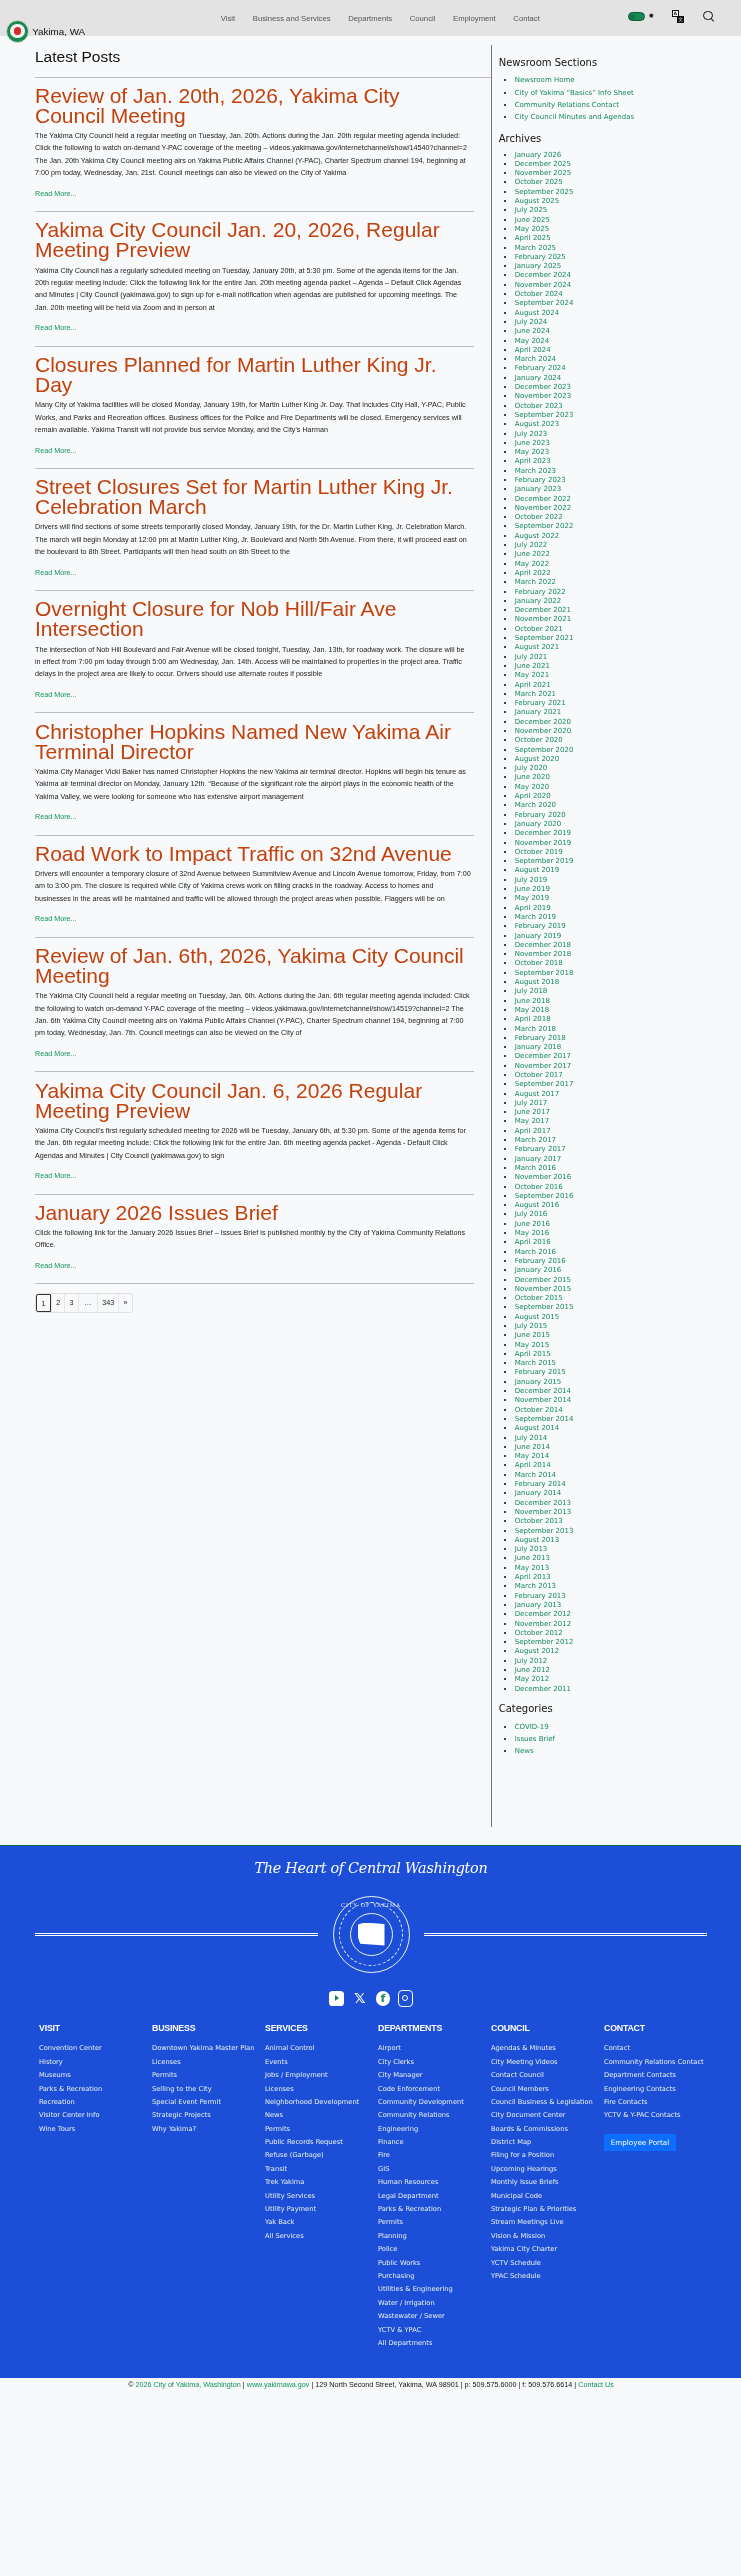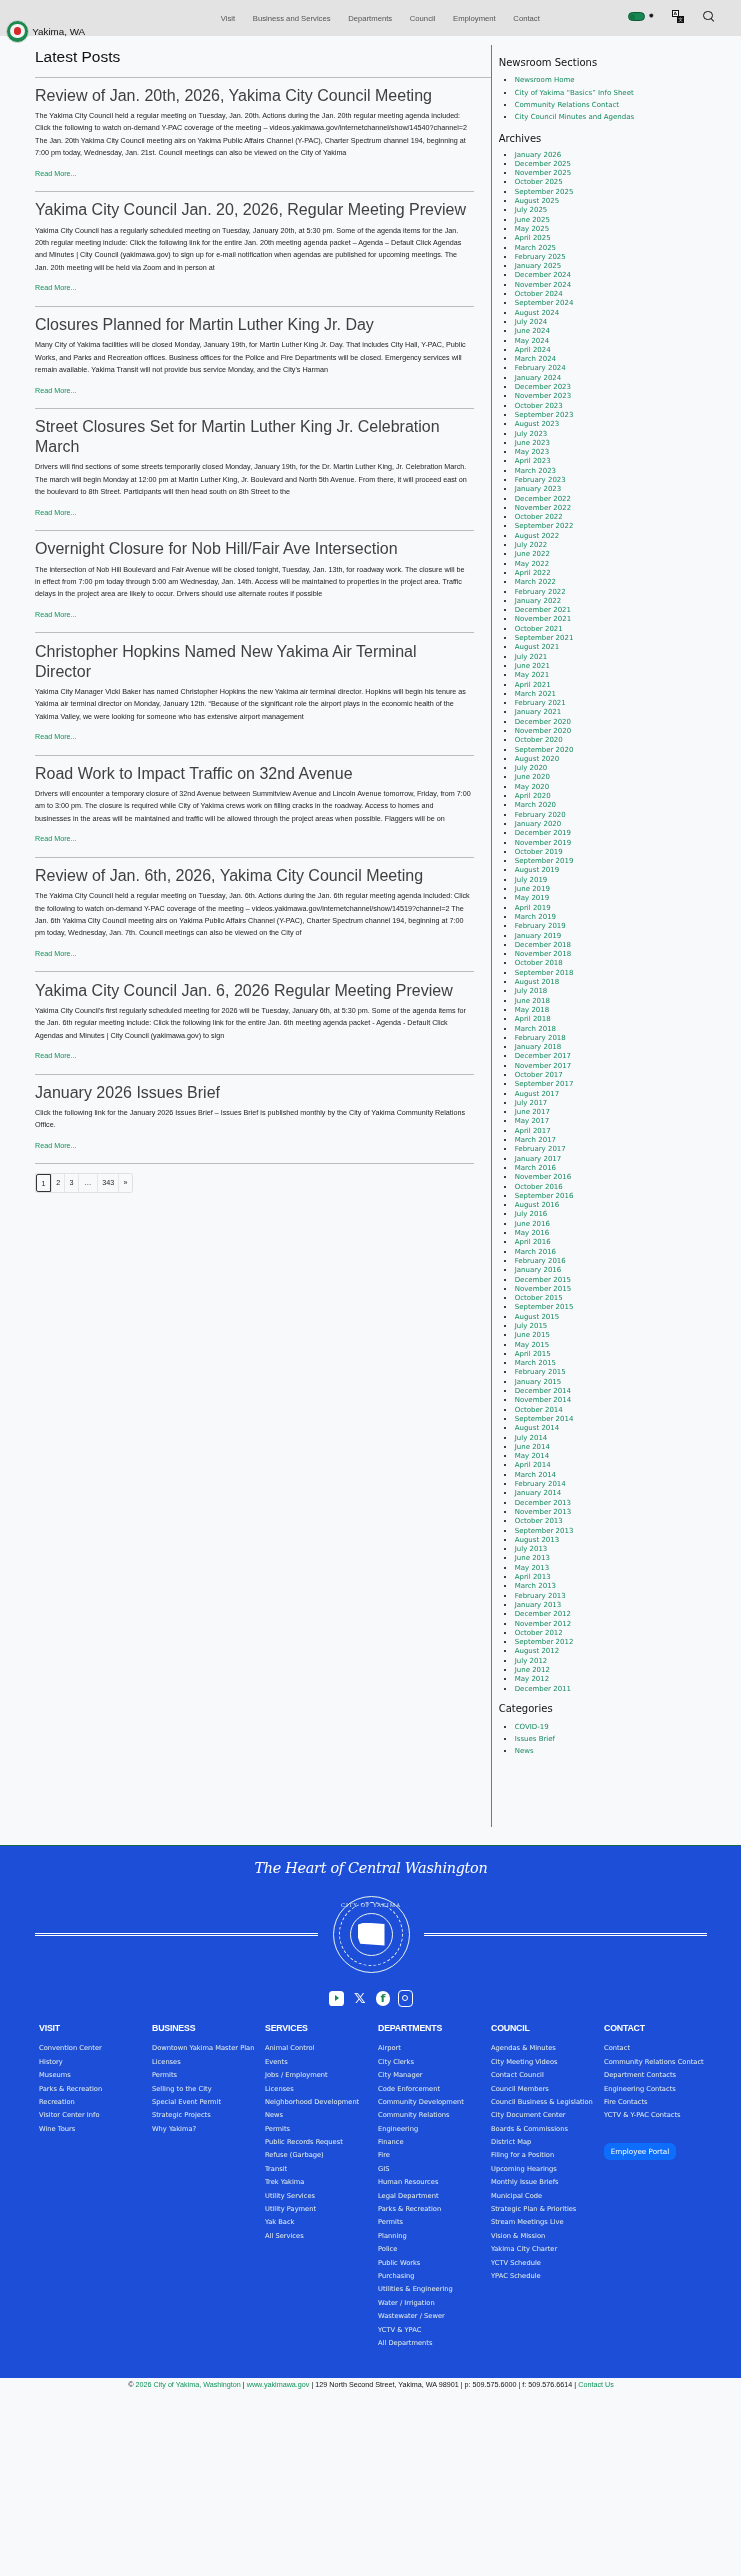--- a/index.html
+++ b/index.html
@@ -24,21 +24,21 @@
   .translate .b { position: absolute; right: 0; bottom: 0; width: 7.2px; height: 7.2px; background: #111; color: #fff; font-size: 4.6px; display: flex; align-items: center; justify-content: center; }
   .search-ic { margin-left: 18.5px; width: 12.4px; height: 12.4px; position: relative; }
   .search-ic::before { content: ""; position: absolute; left: 0.5px; top: 0.5px; width: 7.7px; height: 7.7px; border: 1px solid #111; border-radius: 50%; }
   .search-ic::after { content: ""; position: absolute; left: 8.2px; top: 8.2px; width: 4.1px; height: 1px; background: #111; transform: rotate(45deg); transform-origin: left center; }
 
   
   .wrap { display: flex; padding-left: 35px; }
   .main { width: 456px; padding-right: 0; }
   .page-title { font-family: "Liberation Sans", sans-serif; font-size: 15.5px; font-weight: normal; color: #111; margin-top: 12.4px; padding-bottom: 10.3px; border-bottom: 0.5px solid #bdbdbd; }
   .post { border-bottom: 0.5px solid #bdbdbd; padding: 8.2px 0 13.4px; width: 439px; }
-  .post h2 { font-family: "Liberation Sans", sans-serif; font-weight: normal; font-size: 16px; line-height: 20px; color: #404040; }
+  .post h2 { font-family: "Liberation Sans", sans-serif; font-weight: normal; font-size: 21px; line-height: 20px; color: #c2410c; }
   .post p { font-family: "Liberation Sans", sans-serif; font-size: 7.2px; line-height: 12.4px; color: #222; margin-top: 4.1px; padding-right: 3.1px; }
   .post .more { display: inline-block; margin-top: 9.3px; font-family: "Liberation Sans", sans-serif; font-size: 7.2px; color: #10935a; }
   .pager { display: flex; margin-top: 8.2px; border: 0.5px solid #e1e1e1; border-radius: 2.6px; width: max-content; font-family: "Liberation Sans", sans-serif; font-size: 7.2px; background: #f8f9fa; }
   .pager a, .pager span { display: block; height: 18px; line-height: 18px; padding: 0 4.1px; color: #222; border-left: 0.5px solid #e6e6e6; }
   .pager .cur { border: 0.5px solid #333; border-radius: 2.1px 0 0 2.1px; padding: 0 4.6px; }
   .pager .dots { padding: 0 5.7px; }
 
   .sidebar { width: 251px; border-left: 0.5px solid #777; margin-left: 0; padding: 9.3px 0 62px 6.7px; height: max-content; margin-top: 9.3px; }
   .sidebar h3 { font-family: "DejaVu Sans", sans-serif; font-weight: normal; font-size: 10px; color: #111; line-height: 16.5px; }
   .sidebar ul { list-style: disc; padding-left: 16px; margin: 3.1px 0 7.2px; }
@@ -63,21 +63,21 @@
   .yt::after { content: ""; position: absolute; left: 5.7px; top: 4.1px; border-left: 4.6px solid #1b8655; border-top: 3.1px solid transparent; border-bottom: 3.1px solid transparent; }
   .fb { width: 14.4px !important; height: 14.4px !important; background: #fff; border-radius: 50%; color: #1b8655 !important; font-size: 11.3px !important; margin-top: 3.1px; }
   .ig { width: 14.4px !important; height: 17.5px !important; border: 1.5px solid #fff; border-radius: 4.1px; position: relative; margin-top: 1.5px; }
   .ig::after { content: ""; position: absolute; left: 2.6px; top: 4.1px; width: 4.6px; height: 4.6px; border: 1.5px solid #fff; border-radius: 50%; }
   .cols { display: flex; padding-left: 39px; margin-top: 14.4px; }
   .col { width: 113px; }
   .col h4 { font-family: "Liberation Sans", sans-serif; font-size: 8.8px; font-weight: bold; color: #fff; margin-bottom: 10.3px; letter-spacing: -0.2px; }
   .col ul { list-style: none; }
   .col li { font-family: "DejaVu Sans", sans-serif; font-size: 6.7px; line-height: 10.8px; margin-bottom: 2.6px; padding-right: 7.2px; }
   .col li a { color: #e8f3ec; }
-  .emp-btn { display: inline-block; margin-top: 19px; background: #0d6efd; color: #fff; font-family: "DejaVu Sans", sans-serif; font-size: 7.2px; padding: 4.1px 6.7px; border-radius: 6px; }
+  .emp-btn { display: inline-block; margin-top: 10px; background: #0d6efd; color: #fff; font-family: "DejaVu Sans", sans-serif; font-size: 7.2px; padding: 4.1px 6.7px; border-radius: 0; }
   .bottom { text-align: center; font-family: "Liberation Sans", sans-serif; font-size: 7.2px; color: #111; padding: 2.1px 0 13.4px; border-top: 6px solid #1d4ed8; }
   .bottom a { color: #10935a; }
 </style>
 </head>
 <body>
 
 <header class="header">
   <a class="brand">
     <span class="seal">
         <span class="seal-inner">

